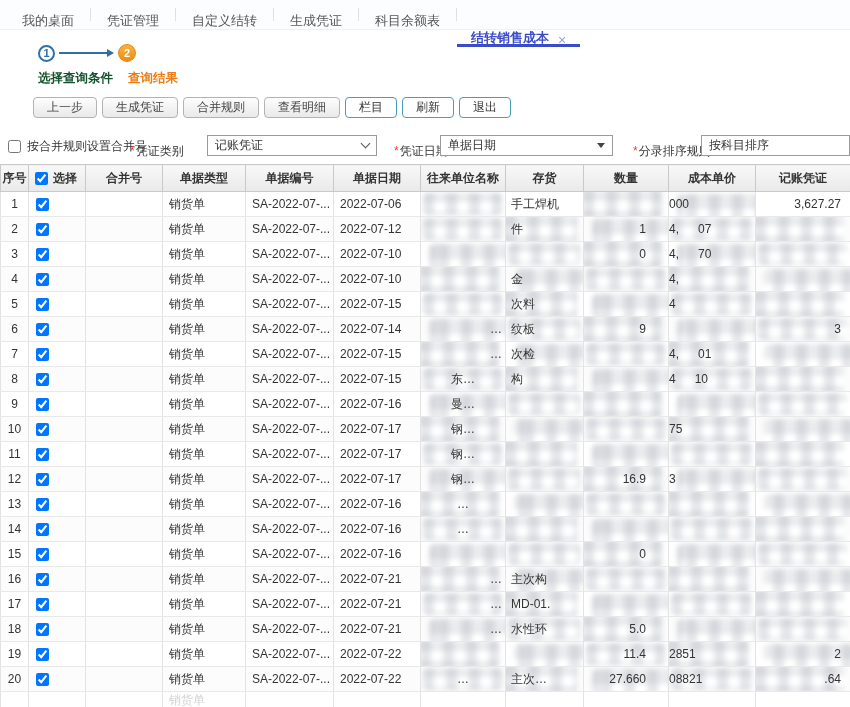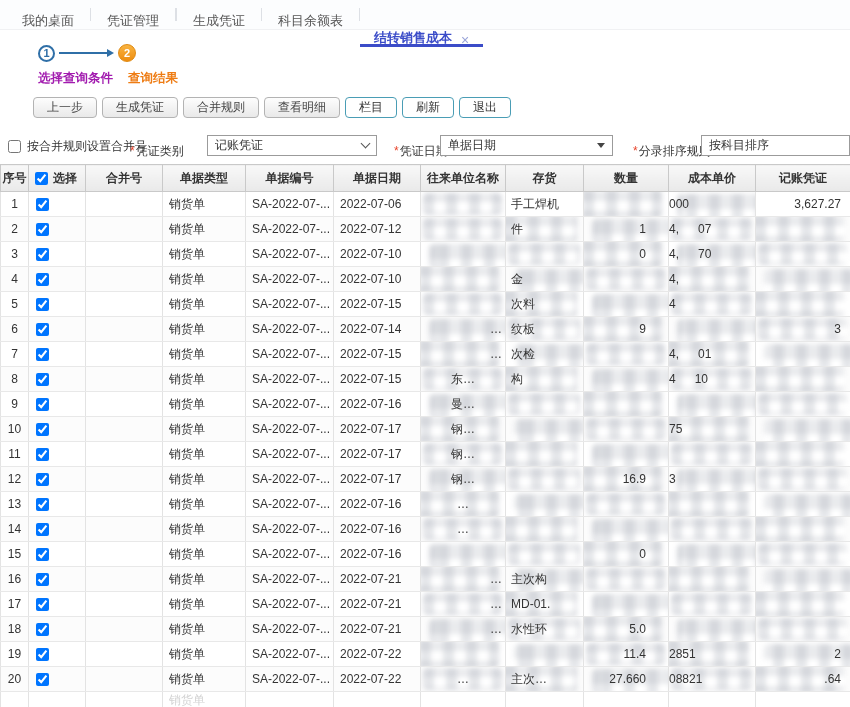--- a/index.html
+++ b/index.html
@@ -26,21 +26,21 @@
              color:#2f6fa7; font-size:11px; font-weight:bold; background:#fff;
              display:flex; align-items:center; justify-content:center; }
   .arrowline { width:50px; height:2px; background:#2f6fa7; margin:0 3px 0 4px; position:relative; }
   .arrowline:after { content:''; position:absolute; right:-5px; top:-3px;
              border-left:7px solid #2f6fa7; border-top:4px solid transparent; border-bottom:4px solid transparent; }
   .circle2 { width:18px; height:18px; border-radius:50%; margin-left:6px;
              background:linear-gradient(#f9b441,#ee8d10); border:1px solid #df8a12;
              color:#fff; font-size:11px; font-weight:bold;
              display:flex; align-items:center; justify-content:center; }
   .step-labels { display:flex; margin-top:8px; height:15px; }
-  .step-label-1 { width:90px; color:#a21caf; font-weight:bold; font-size:12.5px; }
+  .step-label-1 { width:90px; color:#14532d; font-weight:bold; font-size:12.5px; }
   .step-label-2 { color:#ee7c14; font-weight:bold; font-size:12.5px; }
   
   .toolbar { margin:12px 0 0 33px; display:flex; gap:5px; height:21px; }
   .btn { height:21px; padding:0 13px; font-size:12px; color:#444; cursor:pointer;
          background:linear-gradient(#fdfdfd,#e9e9e9); border:1px solid #b3b3b3;
          border-radius:4px; display:flex; align-items:center; white-space:nowrap; }
   .btn.outline { background:#fff; border:1px solid #4a9db5; color:#333; }
   
   .filters { position:relative; margin-top:17px; height:22px; font-size:12px; }
   .f-abs { position:absolute; top:0; }
@@ -93,20 +93,23 @@
 
 <div class="tabbar">
     <div class="tab">
       <span>我的桌面</span>
     </div>
     <div class="tabsep"></div>
     <div class="tab">
       <span>凭证管理</span>
     </div>
     <div class="tabsep"></div>
+    <div class="tab">
+      <span>自定义结转</span>
+    </div>
     <div class="tabsep"></div>
     <div class="tab">
       <span>生成凭证</span>
     </div>
     <div class="tabsep"></div>
     <div class="tab">
       <span>科目余额表</span>
     </div>
     <div class="tabsep"></div>
     <div class="tab active">

